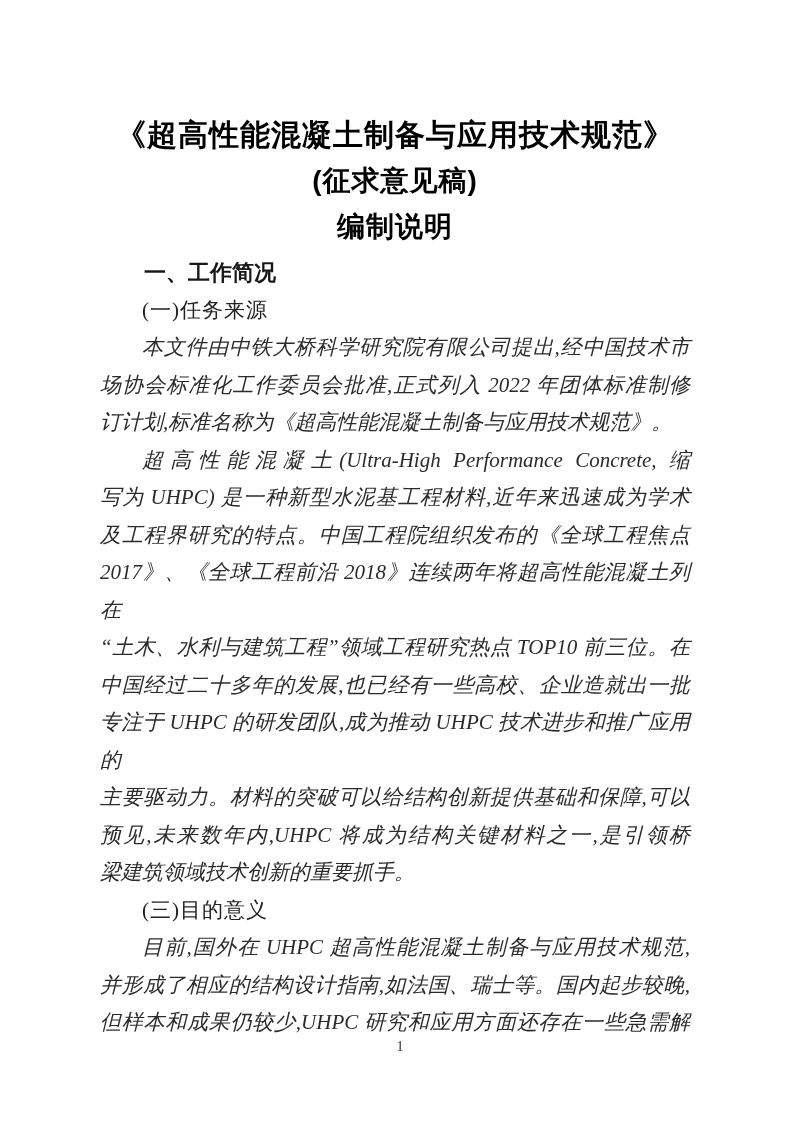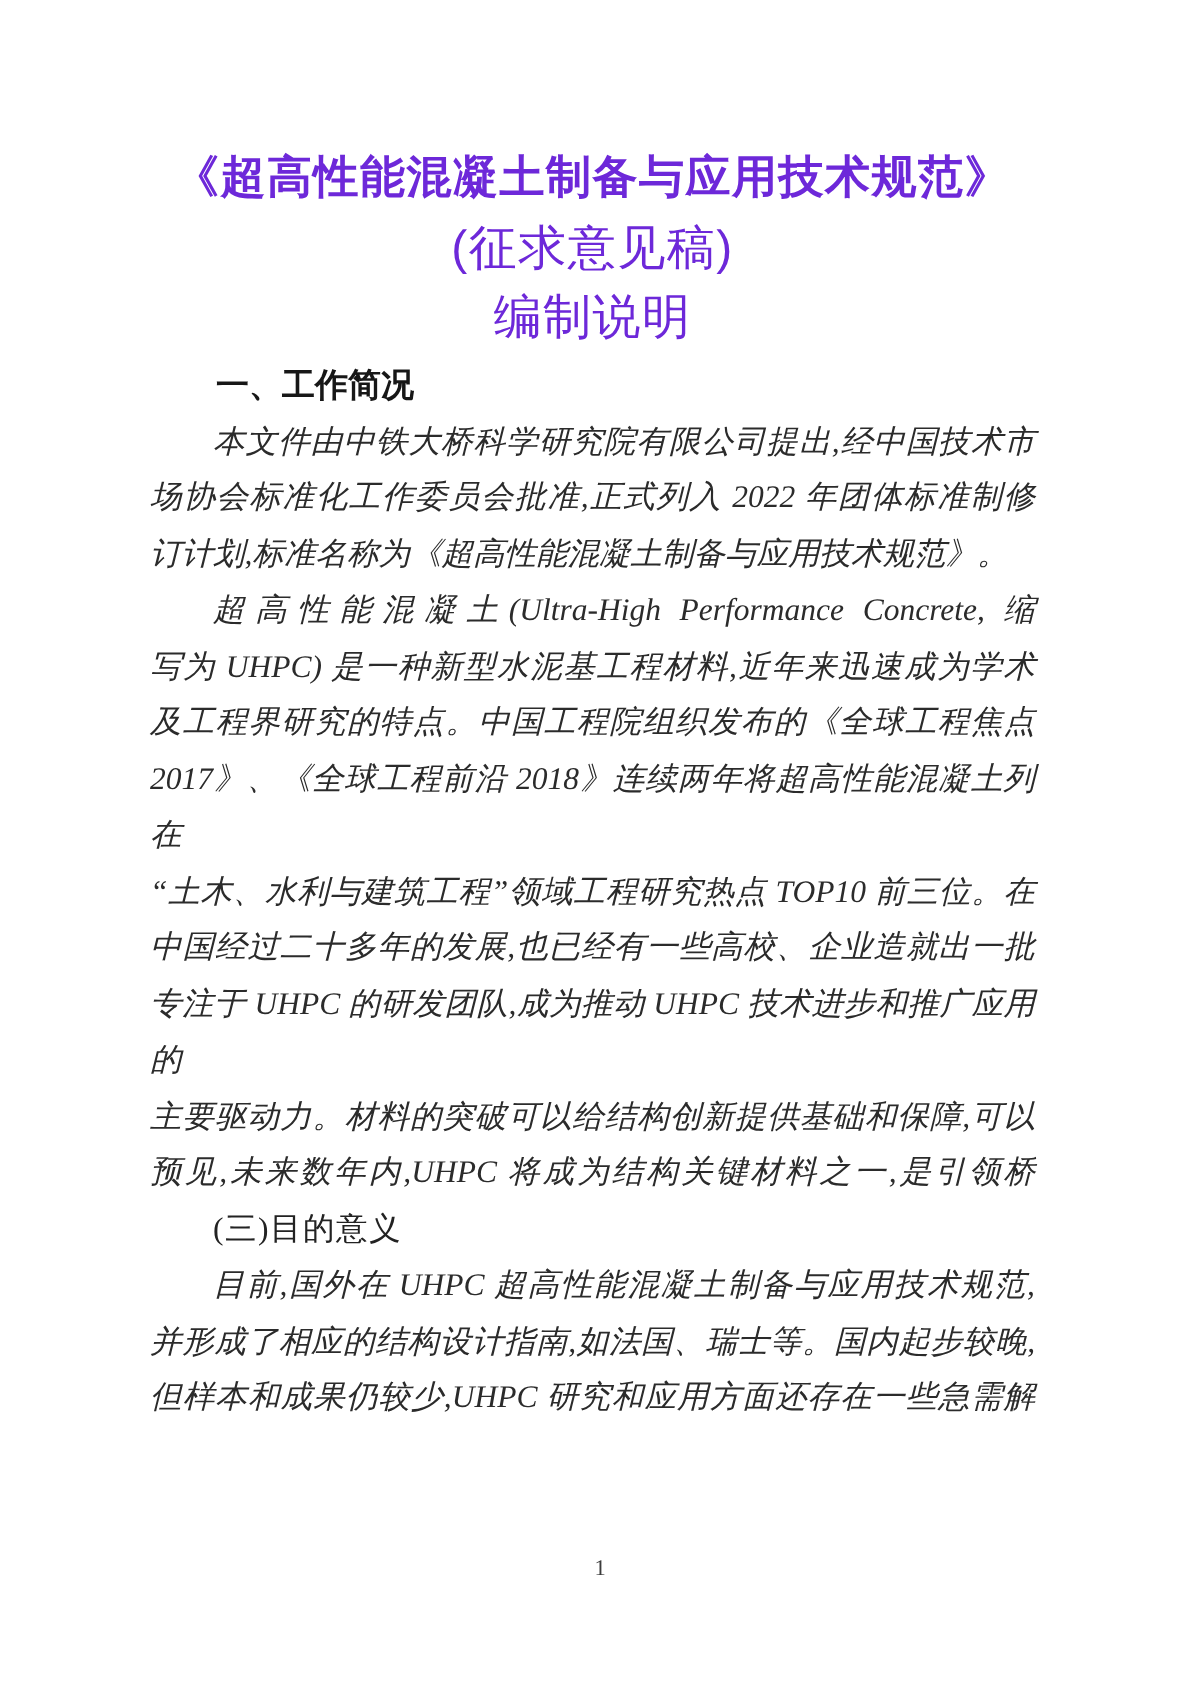--- a/index.html
+++ b/index.html
@@ -14,32 +14,33 @@
     font-family: "Liberation Serif", "DejaVu Serif", serif;
     color: #2b2b2b;
   }
   .doc-content {
     margin-left: 100px;
     margin-right: 110px; 
   }
   .title-block {
     padding-top: 96px;
     text-align: center;
-    color: #6d28d9;
+    color: #000000;
     font-family: "Liberation Sans", "DejaVu Sans", sans-serif;
+    margin-top: 16px;
   }
   .title-main {
     font-size: 30px;
     font-weight: 600;
     line-height: 46px;
     letter-spacing: 1px;
   }
   .title-sub, .title-doc {
-    font-size: 32px;
-    font-weight: 400;
+    font-size: 28px;
+    font-weight: 700;
     line-height: 46px;
     letter-spacing: 1px;
     text-align: center;
   }
   .body-block {
     margin-top: 4px;
     font-size: 21px;
     line-height: 37.5px;
   }
   .h1 {
@@ -86,38 +87,40 @@
     <div class="title-block">
       <div class="title-main">《超高性能混凝土制备与应用技术规范》</div>
       <div class="title-sub">(征求意见稿)</div>
       <div class="title-doc">编制说明</div>
     </div>
 
     <div class="body-block">
 
       <div class="h1">一、工作简况</div>
 
+      <div class="h2">(一)任务来源</div>
 
       <div>
         <div class="pline first">本文件由中铁大桥科学研究院有限公司提出,经中国技术市</div>
         <div class="pline">场协会标准化工作委员会批准,正式列入 2022 年团体标准制修</div>
         <div class="pline left-last">订计划,标准名称为《超高性能混凝土制备与应用技术规范》。</div>
       </div>
 
 
       <div>
         <div class="pline first">超高性能混凝土(Ultra-High Performance Concrete, 缩</div>
         <div class="pline">写为 UHPC) 是一种新型水泥基工程材料,近年来迅速成为学术</div>
         <div class="pline">及工程界研究的特点。中国工程院组织发布的《全球工程焦点</div>
         <div class="pline">2017》、《全球工程前沿 2018》连续两年将超高性能混凝土列在</div>
         <div class="pline">“土木、水利与建筑工程”领域工程研究热点 TOP10 前三位。在</div>
         <div class="pline">中国经过二十多年的发展,也已经有一些高校、企业造就出一批</div>
         <div class="pline">专注于 UHPC 的研发团队,成为推动 UHPC 技术进步和推广应用的</div>
         <div class="pline">主要驱动力。材料的突破可以给结构创新提供基础和保障,可以</div>
         <div class="pline">预见,未来数年内,UHPC 将成为结构关键材料之一,是引领桥</div>
+        <div class="pline left-last">梁建筑领域技术创新的重要抓手。</div>
       </div>
 
       <div class="h2">(三)目的意义</div>
 
       <div>
         <div class="pline first">目前,国外在 UHPC 超高性能混凝土制备与应用技术规范,</div>
         <div class="pline">并形成了相应的结构设计指南,如法国、瑞士等。国内起步较晚,</div>
         <div class="pline">但样本和成果仍较少,UHPC 研究和应用方面还存在一些急需解</div>
       </div>
 

